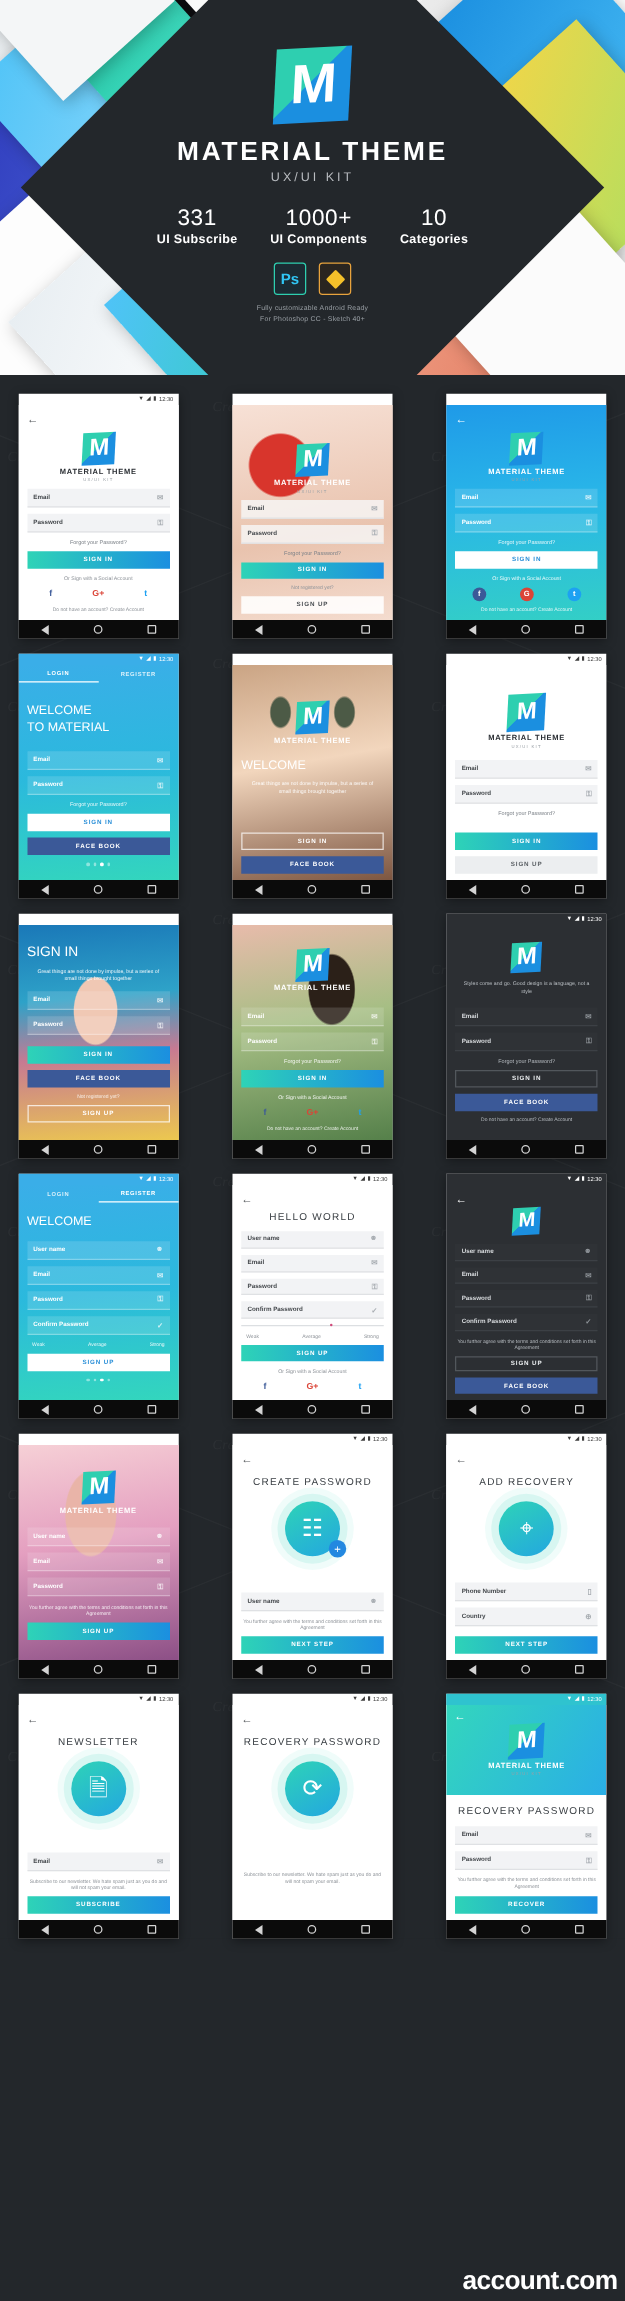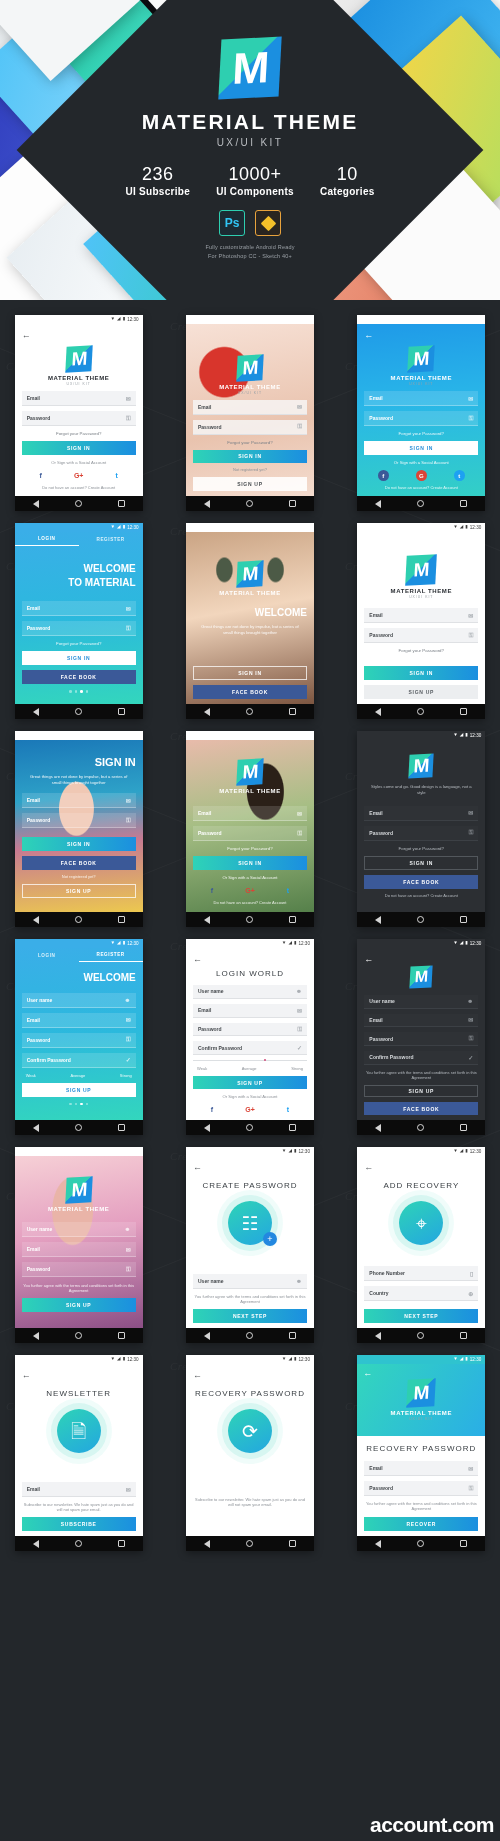--- a/index.html
+++ b/index.html
@@ -184,21 +184,21 @@
   .soc.circ-fb { background:#3b5998;color:#fff;font-size:6px;}
   .soc.circ-gp { background:#db4437;color:#fff;font-size:6px;}
   .soc.circ-tw { background:#1da1f2;color:#fff;font-size:6px;}
   .tinynote { text-align:center; font-size:4px; color:#8d9298; margin-top:4px;}
   .tinynote.light { color:rgba(255,255,255,.85); }
 
   .tabs { display:flex; height:14px; flex:none; }
   .tab { flex:1; display:flex;align-items:center;justify-content:center;
         font-size:4.6px;font-weight:bold;letter-spacing:.6px;color:rgba(255,255,255,.8);}
   .tab.active { color:#fff; border-bottom:1.4px solid #fff; }
-  .welcome-big { text-align:right;color:#fff;font-size:10px;line-height:1.35;margin:14px 0 0;font-weight:700;}
+  .welcome-big { text-align:left;color:#fff;font-size:10px;line-height:1.35;margin:14px 0 0;font-weight:400;}
   .tagline { text-align:center;font-size:4.2px;line-height:1.5;color:rgba(255,255,255,.92);margin-top:4px;padding:0 4px;}
   .tagline.dark { color:#b8bdc2; }
 
   .bgimg { position:absolute; inset:0; }
   .dots { display:flex;gap:3px;justify-content:center;margin-top:6px; }
   .dot { width:2.5px;height:2.5px;border-radius:50%;background:rgba(255,255,255,.45); }
   .dot.on { background:#fff; }
 
   .sectitle { text-align:center; font-size:8px; color:#3b4045; letter-spacing:1px; margin-top:9px;}
   .bigcircle {
@@ -256,21 +256,21 @@
   <div class="hero-center">
     <div class="m-logo">
       <div class="shape"></div>
       <div class="letter">M</div>
     </div>
     <div class="hero-title">MATERIAL THEME</div>
     <div class="hero-sub">UX/UI KIT</div>
 
     <div class="stats">
       <div class="stat">
-        <div class="num">236</div>
+        <div class="num">331</div>
         <div class="lbl">UI Subscribe</div>
       </div>
       <div class="stat">
         <div class="num">1000+</div>
         <div class="lbl">UI Components</div>
       </div>
       <div class="stat">
         <div class="num">10</div>
         <div class="lbl">Categories</div>
       </div>
@@ -726,21 +726,21 @@
   <div class="phone">
     <div class="statusbar">
       <span class="sb-ic">▼</span>
       <span class="sb-ic">◢</span>
       <span class="sb-ic">▮</span>
       <span>12:30</span>
     </div>
     <div class="screen" style="background:#fff;">
       <div class="scr">
         <div class="back">←</div>
-        <div class="sectitle" style="margin-top:5px;">LOGIN WORLD</div>
+        <div class="sectitle" style="margin-top:5px;">HELLO WORLD</div>
         <div class="field" style="margin-top:7px;">
           <span>User name</span>
           <span class="ic">☻</span>
         </div>
         <div class="field">
           <span>Email</span>
           <span class="ic">✉</span>
         </div>
         <div class="field">
           <span>Password</span>

